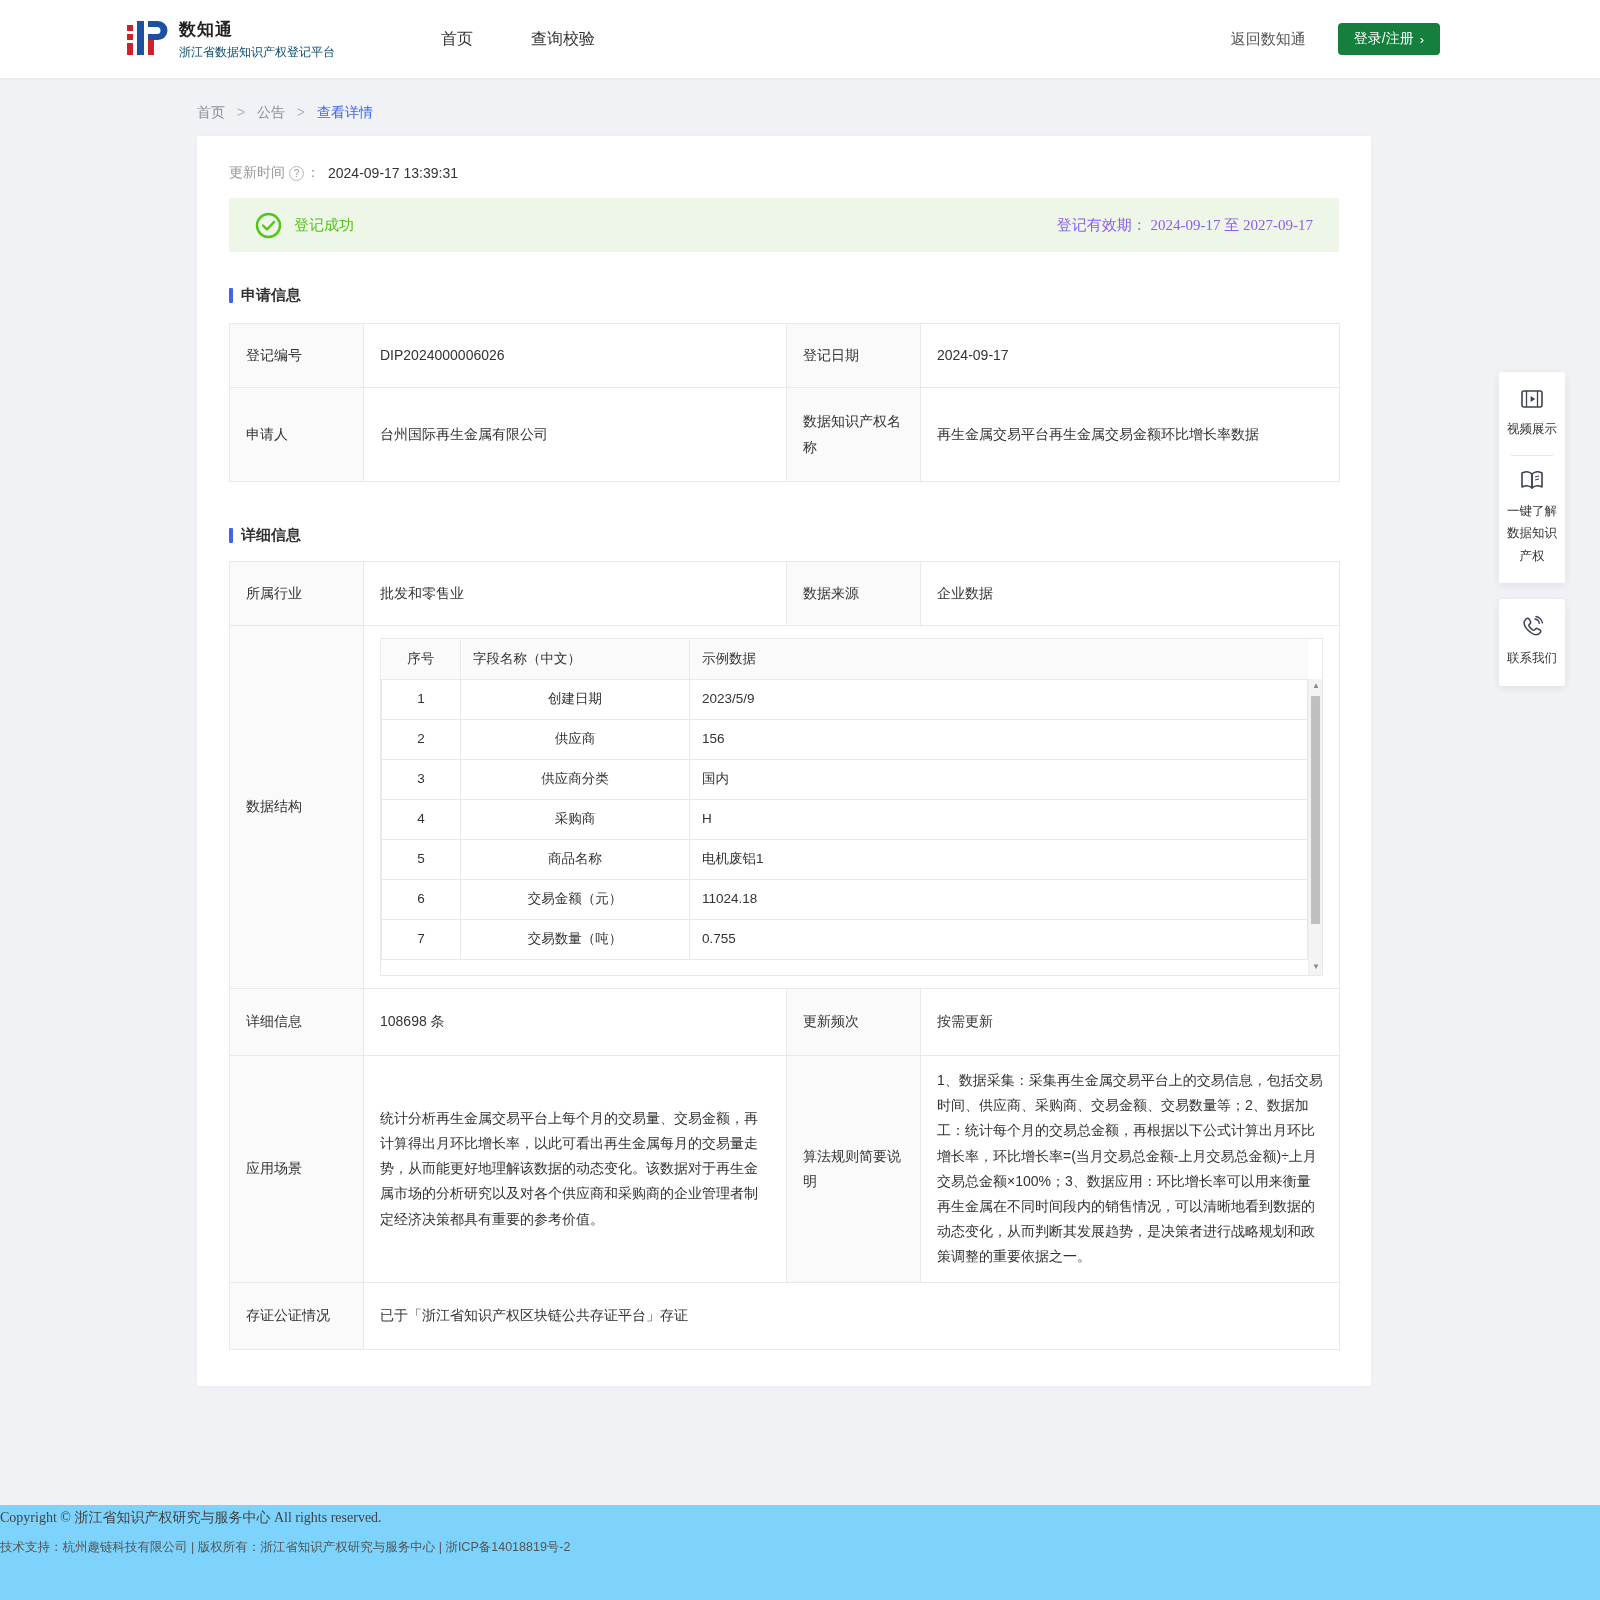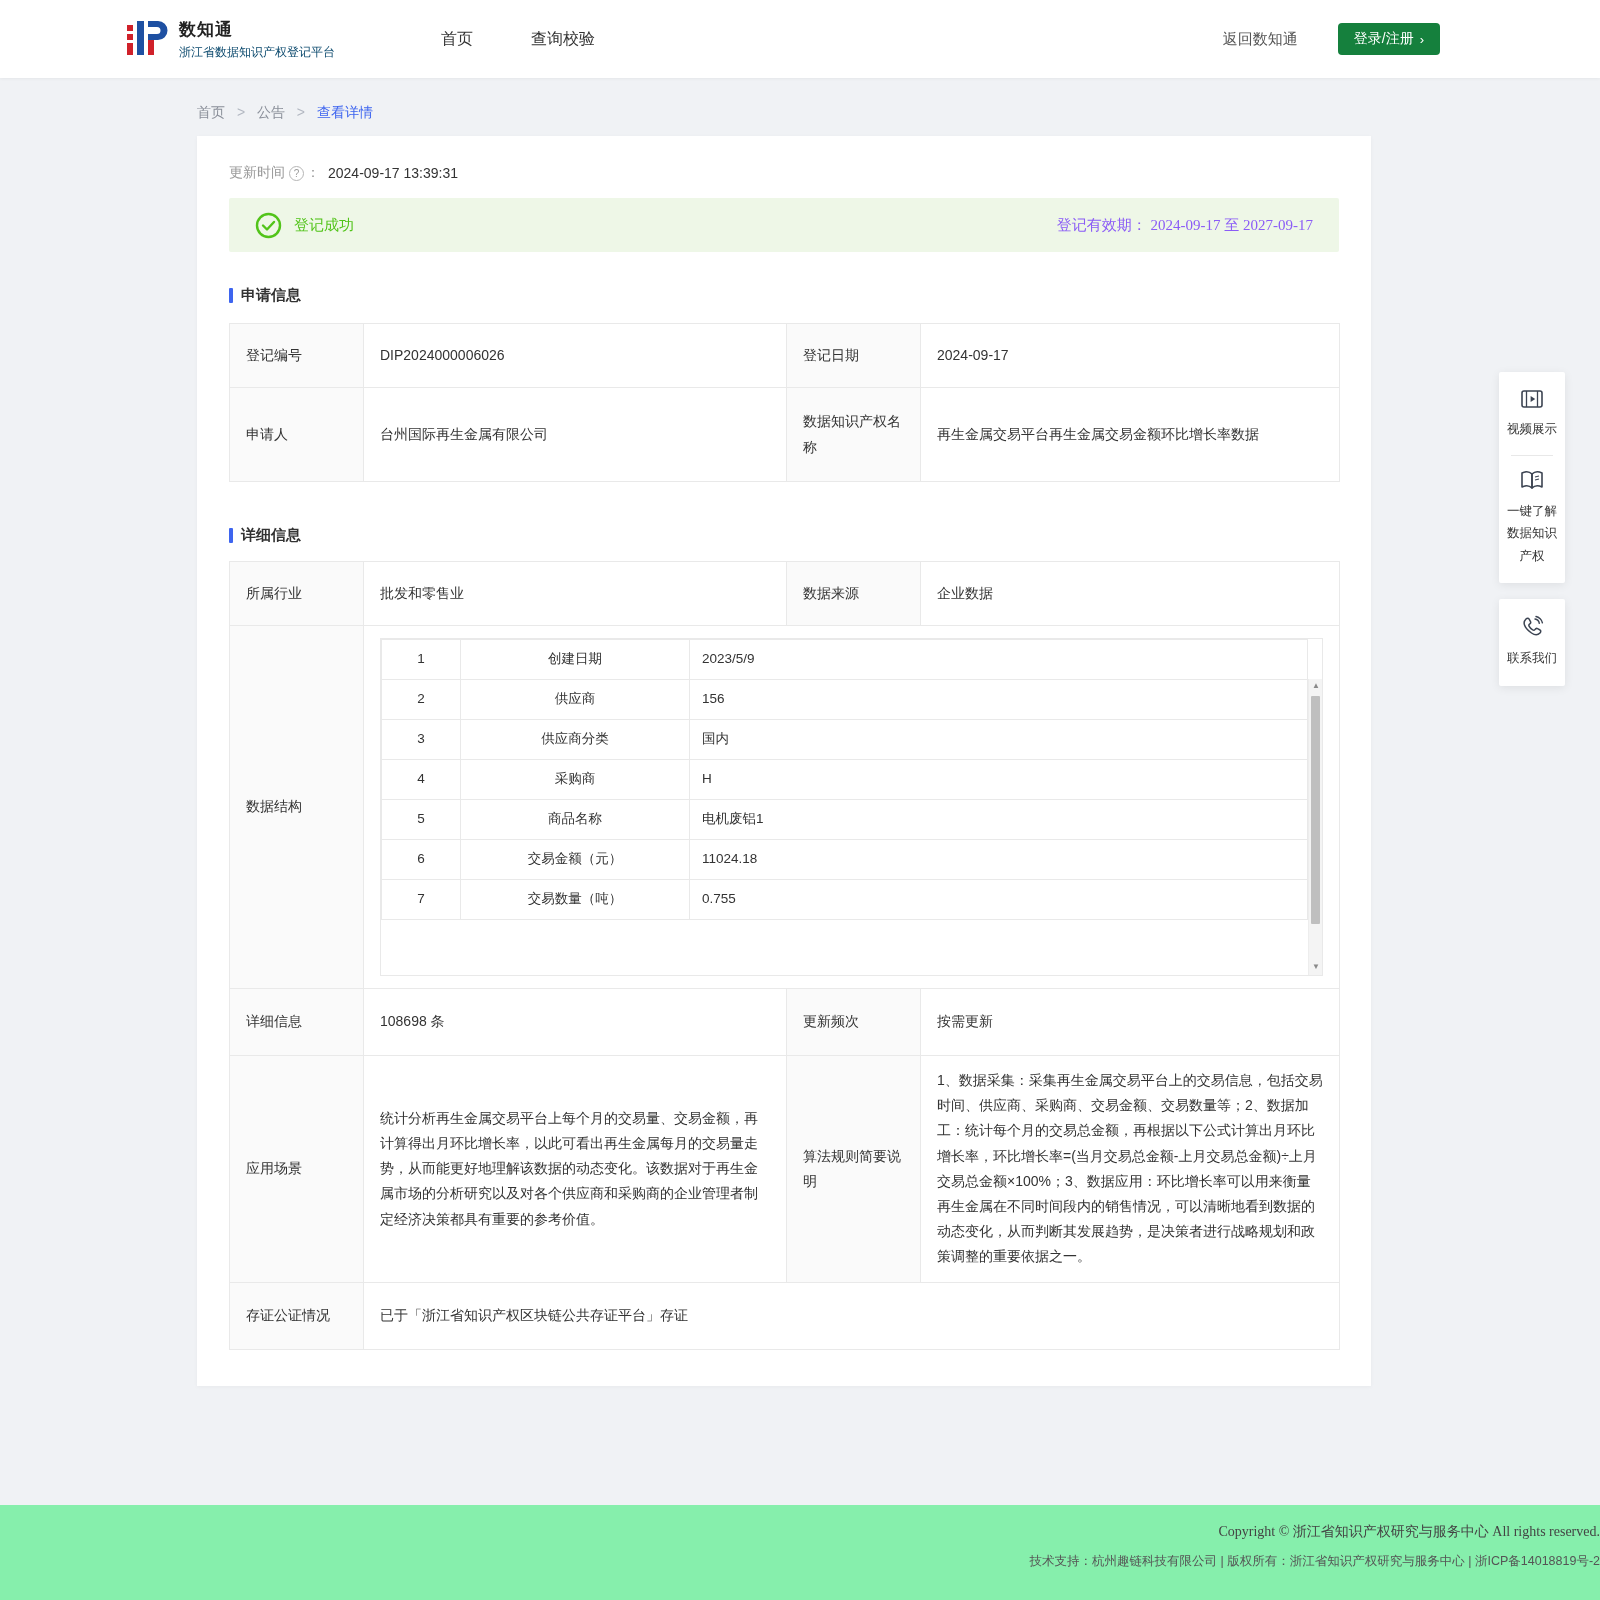--- a/index.html
+++ b/index.html
@@ -16,21 +16,21 @@
     height:78px; background:#fff; display:flex; align-items:center;
     padding:0 160px 0 125px; box-shadow:0 1px 3px rgba(0,0,0,.05);
     position:relative; z-index:5;
   }
   .logo-wrap { display:flex; align-items:center; }
   .logo-svg { width:44px; height:44px; margin-right:10px; }
   .logo-text .t1 { font-size:17px; font-weight:bold; color:#222; letter-spacing:1px; }
   .logo-text .t2 { font-size:12px; color:#0c4a6e; margin-top:3px; }
   .nav { display:flex; margin-left:48px; }
   .nav-item { font-size:16px; color:#333; margin-left:58px; cursor:pointer; }
-  .header-right { margin-left:auto; display:flex; align-items:center;gap:8px; }
+  .header-right { margin-left:auto; display:flex; align-items:center; }
   .back-link { font-size:15px; color:#555; margin-right:32px; cursor:pointer; }
   .login-btn {
     background:#15803d; color:#fff; font-size:14px; border:none; border-radius:4px;
     padding:7px 16px; cursor:pointer; display:flex; align-items:center;
   }
   .login-btn .arrow { margin-left:6px; font-size:13px; }
 
   
   .breadcrumb { margin:26px 0 14px 197px; font-size:14px; color:#8a8f99; }
   .breadcrumb .sep { margin:0 8px; color:#b3b8c2; }
@@ -93,21 +93,21 @@
   .side-panel { position:absolute; top:372px; right:35px; width:66px; }
   .side-card {
     background:#fff; box-shadow:0 2px 10px rgba(0,0,0,.08); border-radius:2px;
     padding:16px 6px; text-align:center; margin-bottom:16px; cursor:pointer;
   }
   .side-card .s-icon { display:block; margin:0 auto 8px auto; }
   .side-card .s-label { font-size:12.5px; color:#333; line-height:1.8; }
   .side-divider { height:1px; background:#e8e8e8; margin:14px 6px; }
 
   
-  .footer { position:absolute; left:0; right:0; top:1505px; bottom:0; background:#86efac; text-align:right; padding-top:18px; }
+  .footer { position:absolute; left:0; right:0; top:1505px; bottom:0; background:#7dd3fc; text-align:left; padding-top:4px; }
   .footer .f1 { font-family:"Liberation Serif","DejaVu Serif",serif; font-size:14px; color:#444; }
   .footer .f2 { font-size:12.5px; color:#555; margin-top:12px; }
 </style>
 </head>
 <body>
 
 <div class="header">
   <div class="logo-wrap">
     <svg class="logo-svg" viewBox="0 0 44 44">
       <rect x="2" y="8" width="6" height="6" fill="#d0212a"></rect>
@@ -215,20 +215,25 @@
       <td class="lbl">数据结构</td>
       <td colspan="3" class="struct-cell">
         <div class="inner-wrap">
           <table class="inner">
             <colgroup>
                   <col class="ic1">
                   <col class="ic2">
                   <col>
                 </colgroup>
             <tbody>
+                  <tr>
+              <th class="ctr">序号</th>
+              <th style="text-align:left;">字段名称（中文）</th>
+              <th style="text-align:left;">示例数据</th>
+            </tr>
             <tr>
               <td class="ctr">1</td>
               <td class="ctr">创建日期</td>
               <td>2023/5/9</td>
             </tr>
             <tr>
               <td class="ctr">2</td>
               <td class="ctr">供应商</td>
               <td>156</td>
             </tr>

